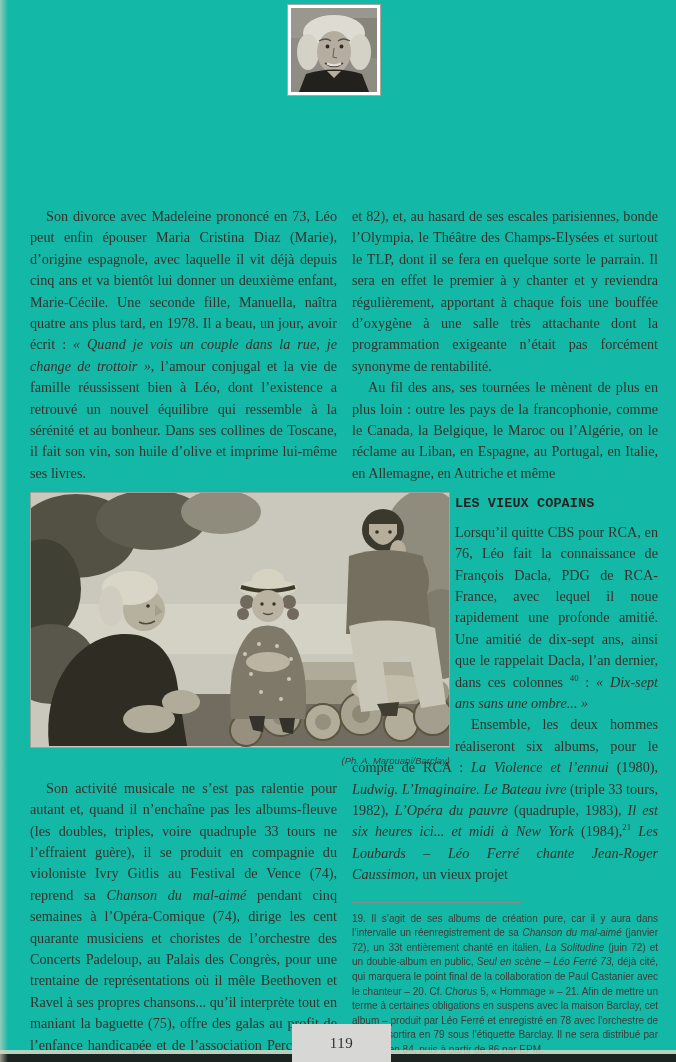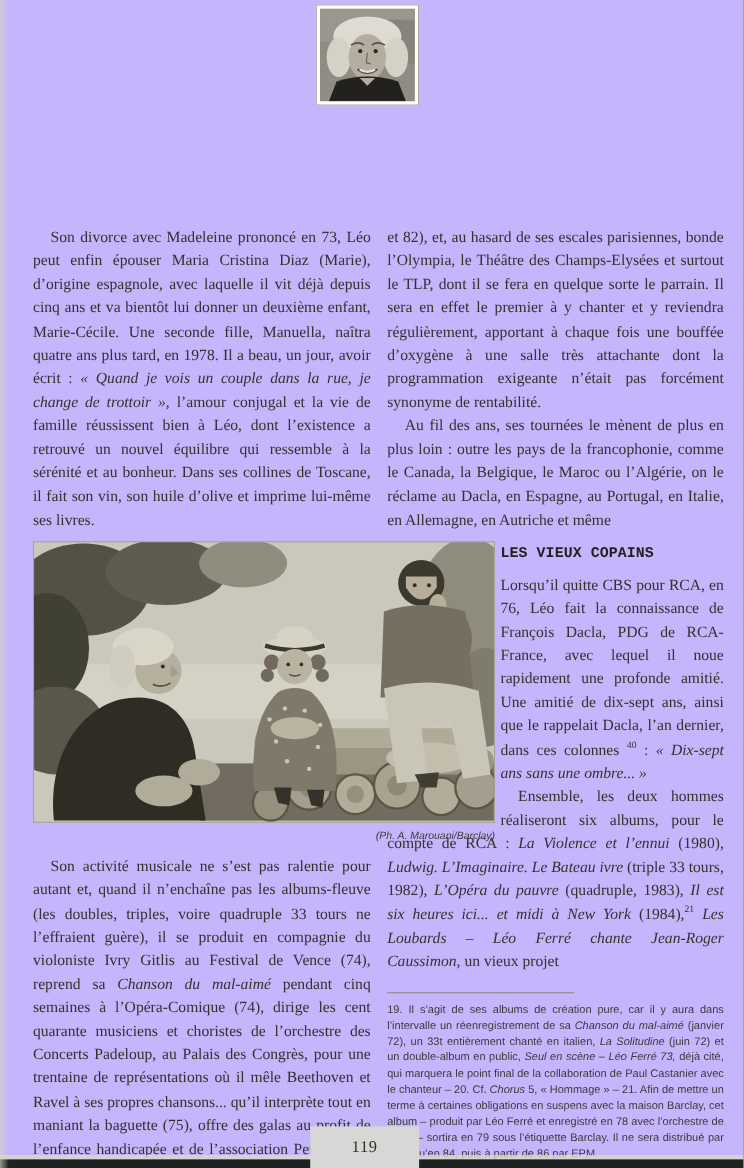--- a/index.html
+++ b/index.html
@@ -1,18 +1,18 @@
 <!DOCTYPE html>
 <html lang="fr"><head>
 <meta charset="utf-8">
 <style>
   html,body { margin:0; padding:0; background:#888; }
   .page {
     position:relative; width:676px; height:1062px;
-    background:#c4b5fd; overflow:hidden;
+    background:#14b8a6; overflow:hidden;
     font-family:"Liberation Serif","DejaVu Serif",serif;
     color:#36312b;
   }
   .edge-left {
     position:absolute; left:0; top:0; width:8px; height:100%;
     background:linear-gradient(90deg,#d9d6c5,rgba(243,242,239,0));
     opacity:.65; z-index:4; pointer-events:none;
   }
   
   .top-photo {
@@ -58,21 +58,21 @@
   .fn-text {
     margin:0; text-align:justify;
     font-family:"Liberation Sans","DejaVu Sans",sans-serif;
     font-size:10px; line-height:14.6px; color:#3b3b39;
   }
 
   
   .bottom-cream { position:absolute; left:0; top:1050px; width:676px; height:4px; background:#dcd8c6; opacity:.8; z-index:1; }
   .bottom-strip { position:absolute; left:0; top:1054px; width:676px; height:8px; background:#1b2420; z-index:2; }
   .pagenum-box {
-    position:absolute; left:282px; top:1024px; width:99px; height:38px;
+    position:absolute; left:292px; top:1024px; width:99px; height:38px;
     background:#d7d7d5; z-index:3;
     display:flex; align-items:center; justify-content:center;
     font-size:15px; letter-spacing:.6px; color:#33302c;
   }
 </style>
 </head>
 <body>
 
 <div class="page">
   <div class="edge-left"></div>
@@ -180,21 +180,21 @@
           </svg>
         </div>
         <div class="credit">(Ph. A. Marouani/Barclay)</div>
       </div>
 
       <p class="para indent"><span>Son activité musicale ne s’est pas ralentie pour autant et, quand il n’enchaîne pas les albums-fleuve (les doubles, triples, voire quadruple 33 tours ne l’effraient guère), il se produit en compagnie du violoniste Ivry Gitlis au Festival de Vence (74), reprend sa </span><i>Chanson du mal-aimé</i><span> pendant cinq semaines à l’Opéra-Comique (74), dirige les cent quarante musiciens et choristes de l’orchestre des Concerts Padeloup, au Palais des Congrès, pour une trentaine de représentations où il mêle Beethoven et Ravel à ses propres chansons... qu’il interprète tout en maniant la baguette (75), offre des galas au profit de l’enfance handicapée et de l’association Perce-Neige fondée par Lino Ventura (79</span></p>
     </div>
 
     <div class="col col-right">
       <p class="para"><span>et 82), et, au hasard de ses escales parisiennes, bonde l’Olympia, le Théâtre des Champs-Elysées et surtout le TLP, dont il se fera en quelque sorte le parrain. Il sera en effet le premier à y chanter et y reviendra régulièrement, apportant à chaque fois une bouffée d’oxygène à une salle très attachante dont la programmation exigeante n’était pas forcément synonyme de rentabilité.</span></p>
-      <p class="para indent"><span>Au fil des ans, ses tournées le mènent de plus en plus loin : outre les pays de la francophonie, comme le Canada, la Belgique, le Maroc ou l’Algérie, on le réclame au Dacla, en Espagne, au Portugal, en Italie, en Allemagne, en Autriche et même</span></p>
+      <p class="para indent"><span>Au fil des ans, ses tournées le mènent de plus en plus loin : outre les pays de la francophonie, comme le Canada, la Belgique, le Maroc ou l’Algérie, on le réclame au Liban, en Espagne, au Portugal, en Italie, en Allemagne, en Autriche et même</span></p>
       <p class="para"><span class="wrap-spacer"></span></p>
 
       <h3 class="heading">LES VIEUX COPAINS</h3>
 
       <p class="para"><span>Lorsqu’il quitte CBS pour RCA, en 76, Léo fait la connaissance de François Dacla, PDG de RCA-France, avec lequel il noue rapidement une profonde amitié. Une amitié de dix-sept ans, ainsi que le rappelait Dacla, l’an dernier, dans ces colonnes </span><sup>40</sup><span> : </span><i>« Dix-sept ans sans une ombre... »</i></p>
       <p class="para indent"><span>Ensemble, les deux hommes réaliseront six albums, pour le compte de RCA : </span><i>La Violence et l’ennui</i><span> (1980), </span><i>Ludwig. L’Imaginaire. Le Bateau ivre</i><span> (triple 33 tours, 1982), </span><i>L’Opéra du pauvre</i><span> (quadruple, 1983), </span><i>Il est six heures ici... et midi à New York</i><span> (1984),</span><sup>21</sup><span> </span><i>Les Loubards – Léo Ferré chante Jean-Roger Caussimon,</i><span> un vieux projet</span></p>
 
       <div class="footnotes">
         <div class="fn-rule"></div>
         <p class="fn-text"><span>19. Il s’agit de ses albums de création pure, car il y aura dans l’intervalle un réenregistrement de sa </span><i>Chanson du mal-aimé</i><span> (janvier 72), un 33t entièrement chanté en italien, </span><i>La Solitudine</i><span> (juin 72) et un double-album en public, </span><i>Seul en scène – Léo Ferré 73,</i><span> déjà cité, qui marquera le point final de la collaboration de Paul Castanier avec le chanteur – 20. Cf. </span><i>Chorus</i><span> 5, « Hommage » – 21. Afin de mettre un terme à certaines obligations en suspens avec la maison Barclay, cet album – produit par Léo Ferré et enregistré en 78 avec l’orchestre de Milan – sortira en 79 sous l’étiquette Barclay. Il ne sera distribué par RCA qu’en 84, puis à partir de 86 par EPM.</span></p>

